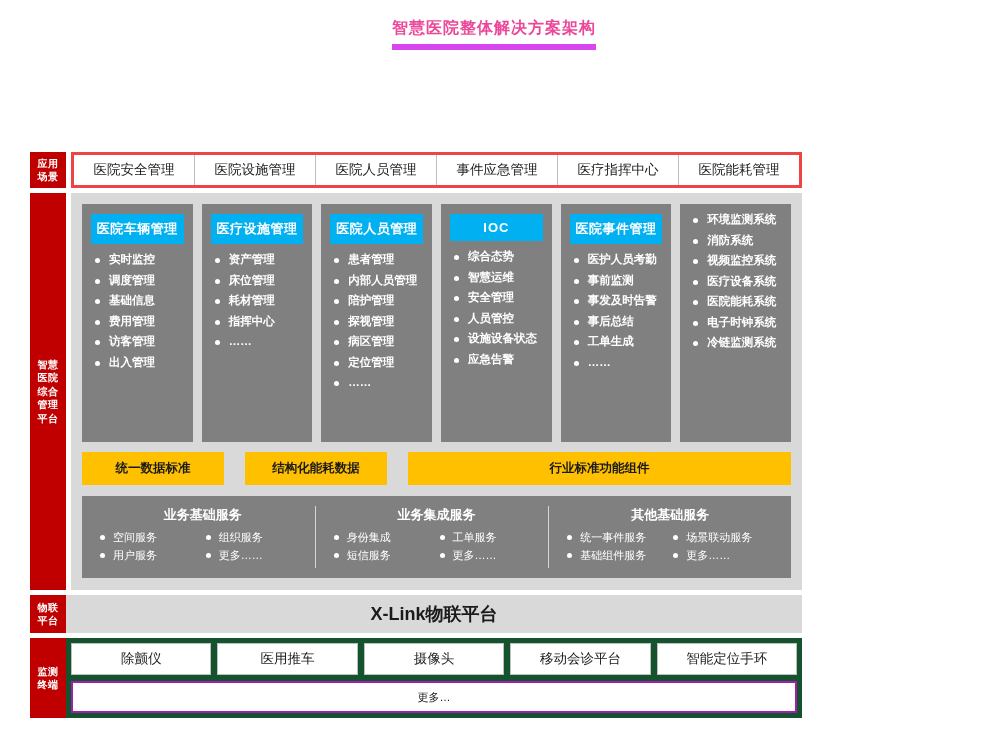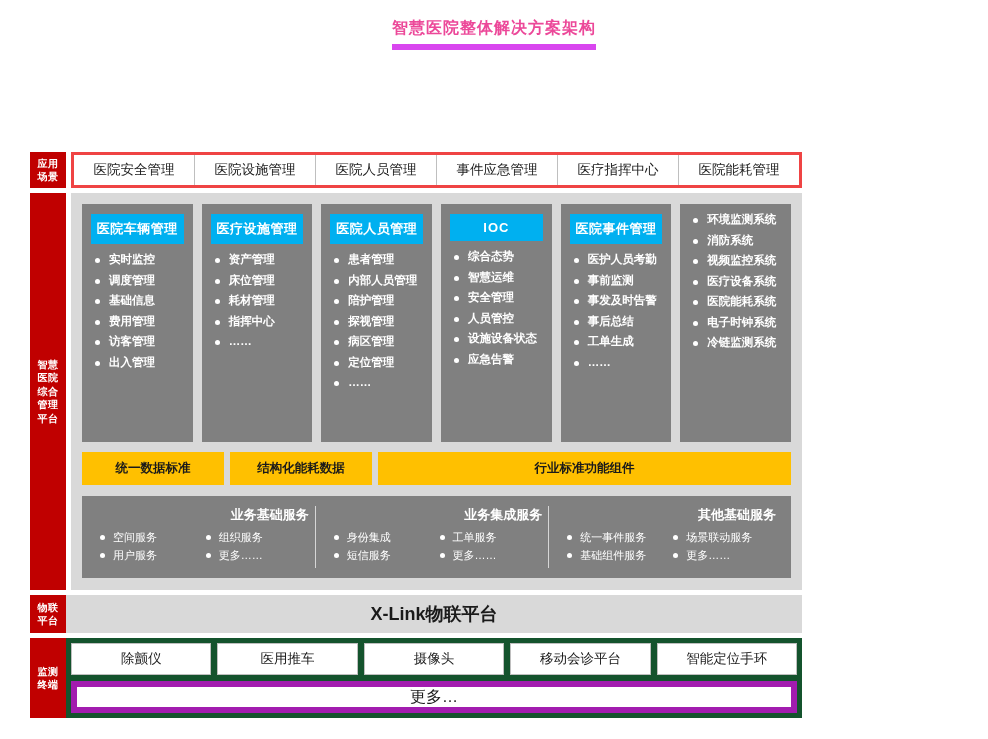--- a/index.html
+++ b/index.html
@@ -143,21 +143,21 @@
     top: 4px;
     width: 5px;
     height: 5px;
     border-radius: 50%;
     background: #ffffff;
   }
 
   
   .yellow-row {
     display: flex;
-    gap: 6px;
+    gap: 21px;
     margin-top: 10px;
   }
   .yellow-cell {
     background: #ffc000;
     color: #1a1a1a;
     font-size: 12.5px;
     font-weight: bold;
     text-align: center;
     padding: 8px 4px;
     box-sizing: border-box;
@@ -175,21 +175,21 @@
     box-sizing: border-box;
   }
   .service-col {
     flex: 1;
     border-right: 1px solid #d6d6d6;
     padding: 0 6px;
     box-sizing: border-box;
   }
   .service-col:last-child { border-right: none; }
   .service-title {
-    text-align: right;
+    text-align: center;
     color: #ffffff;
     font-size: 13px;
     font-weight: bold;
     margin-bottom: 8px;
   }
   .service-items {
     display: flex;
     flex-wrap: wrap;
   }
   .service-items .si {
@@ -246,27 +246,27 @@
     height: 32px;
     display: flex;
     align-items: center;
     justify-content: center;
     font-size: 13.5px;
     color: #1a1a1a;
   }
   .terminal-more {
     margin-top: 6px;
     background: #ffffff;
-    border: 6px solid #a21caf;
+    border: 2px solid #a21caf;
     box-sizing: border-box;
     height: 32px;
     display: flex;
     align-items: center;
     justify-content: center;
-    font-size: 16px;
+    font-size: 11px;
     color: #1a1a1a;
   }
 </style>
 </head>
 <body>
 
 <div class="page">
 
   <div class="title-wrap">
     <div class="title">智慧医院整体解决方案架构</div>

